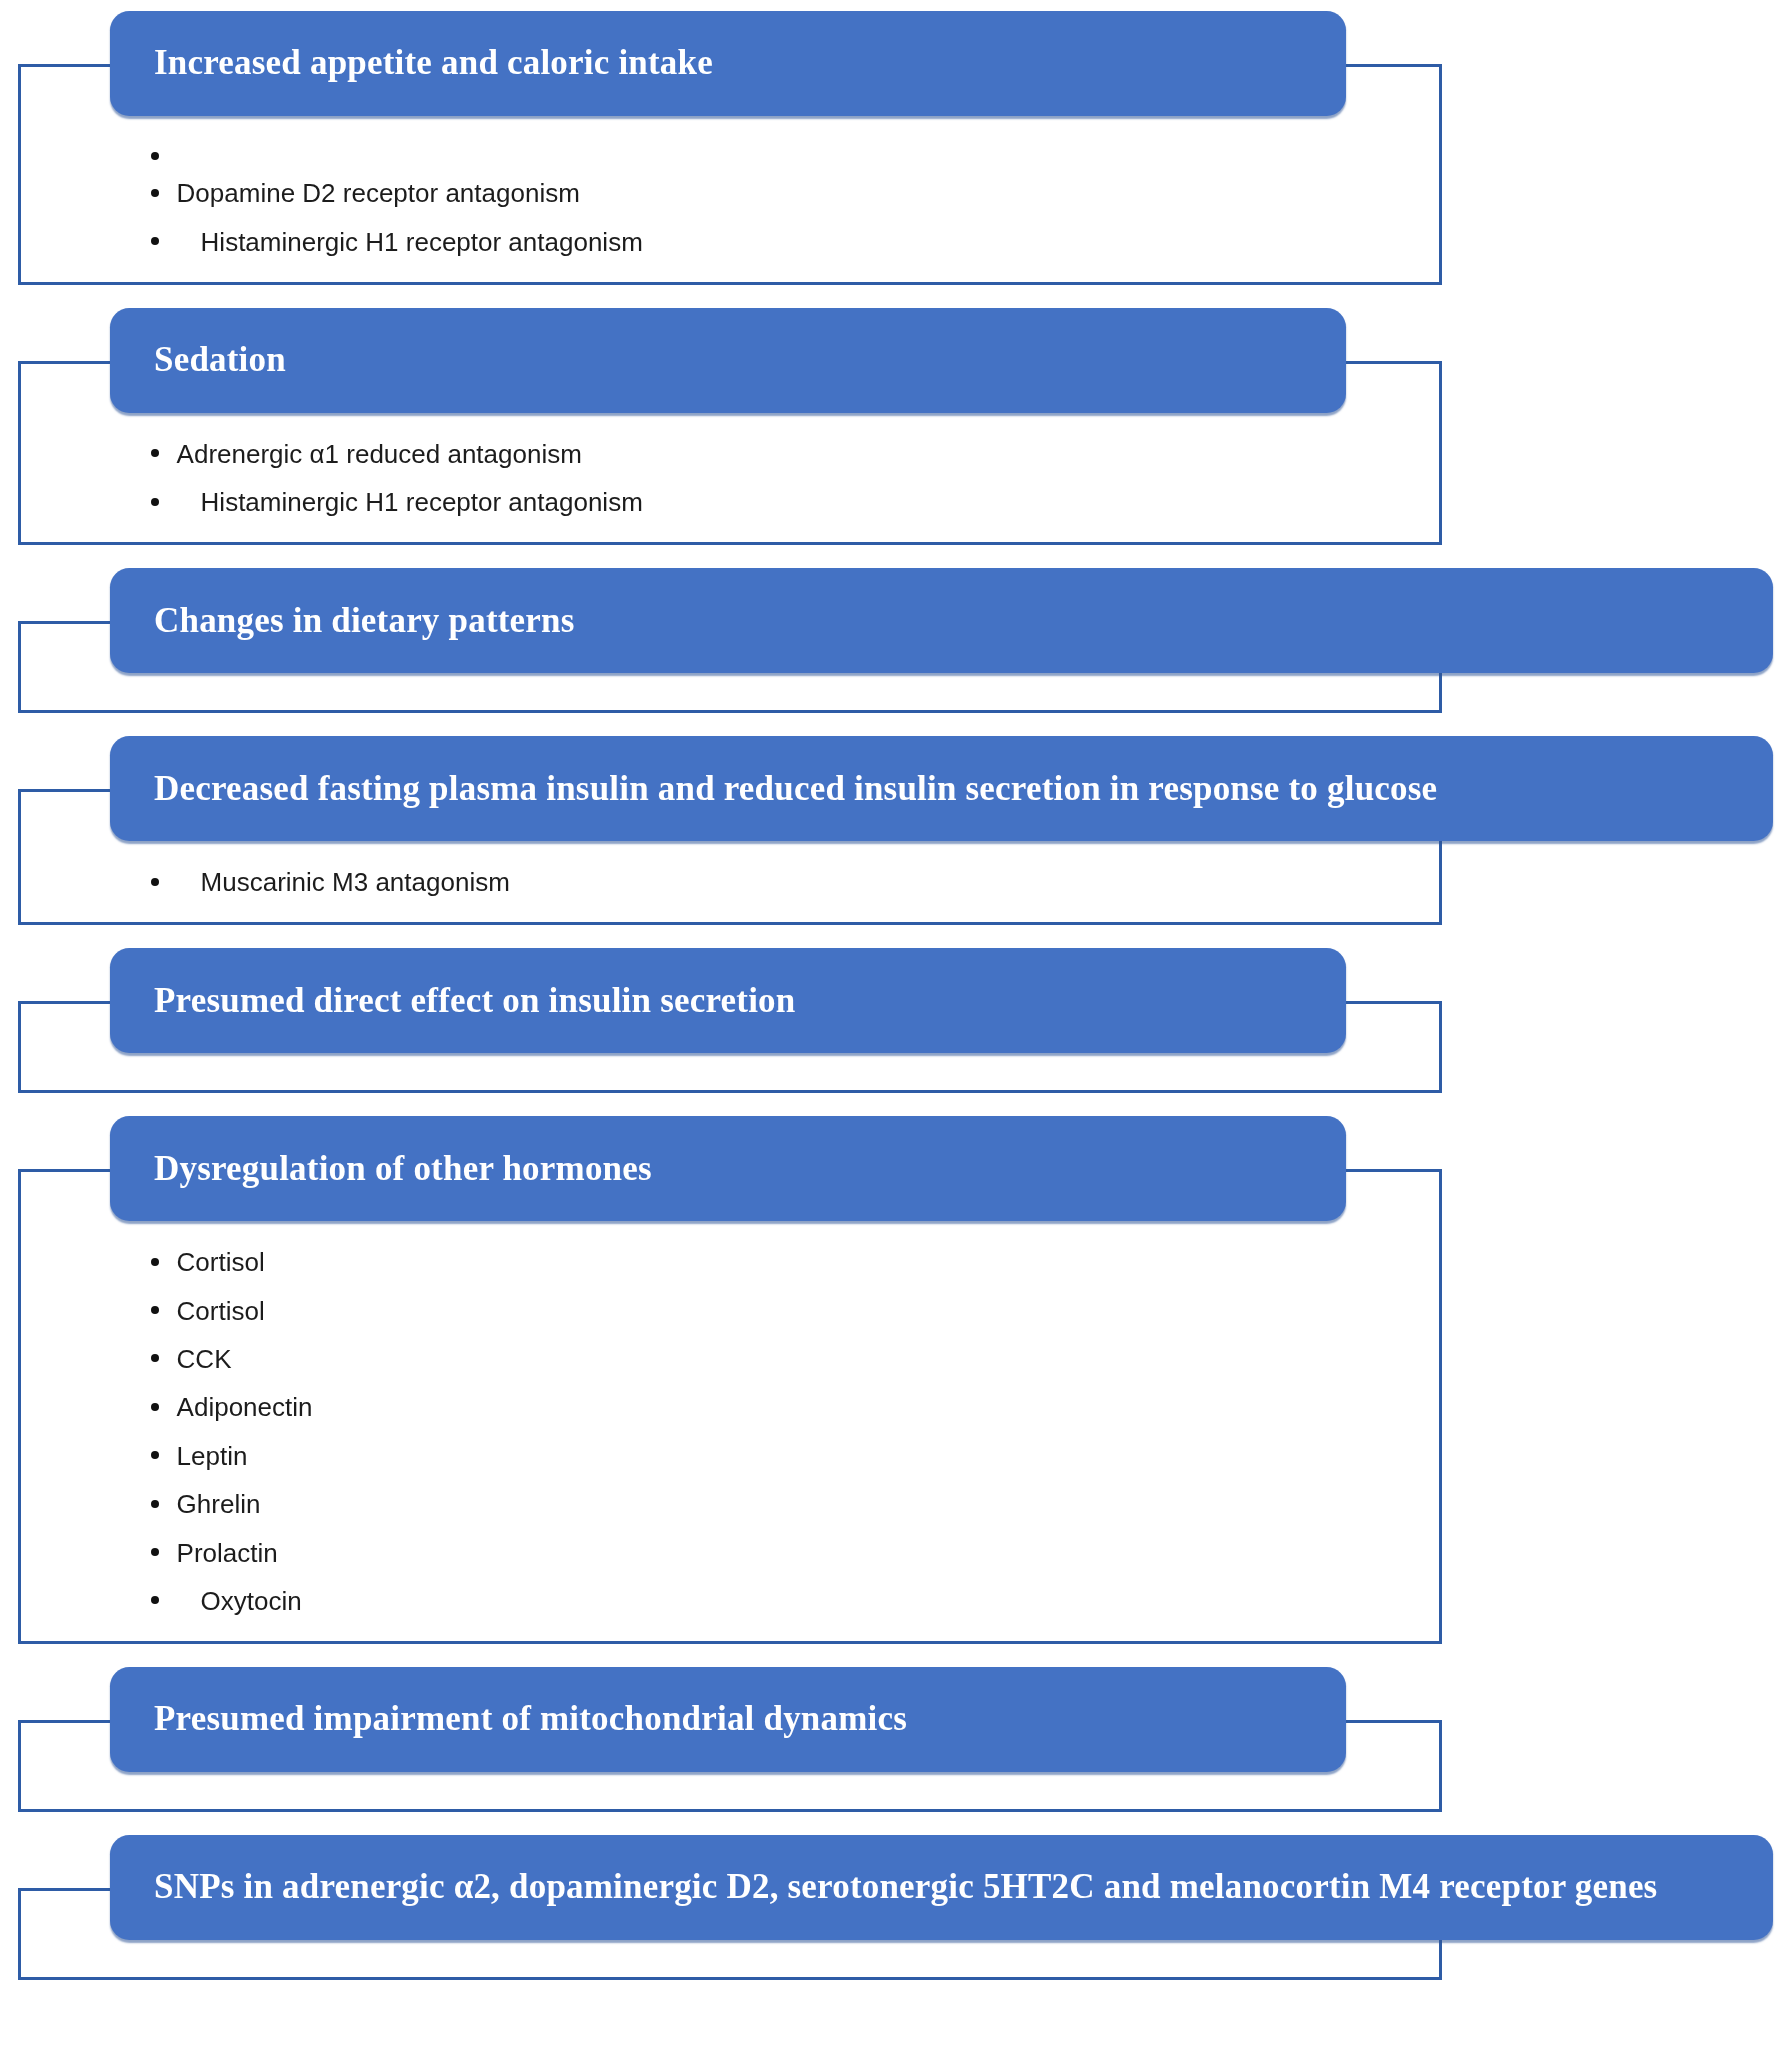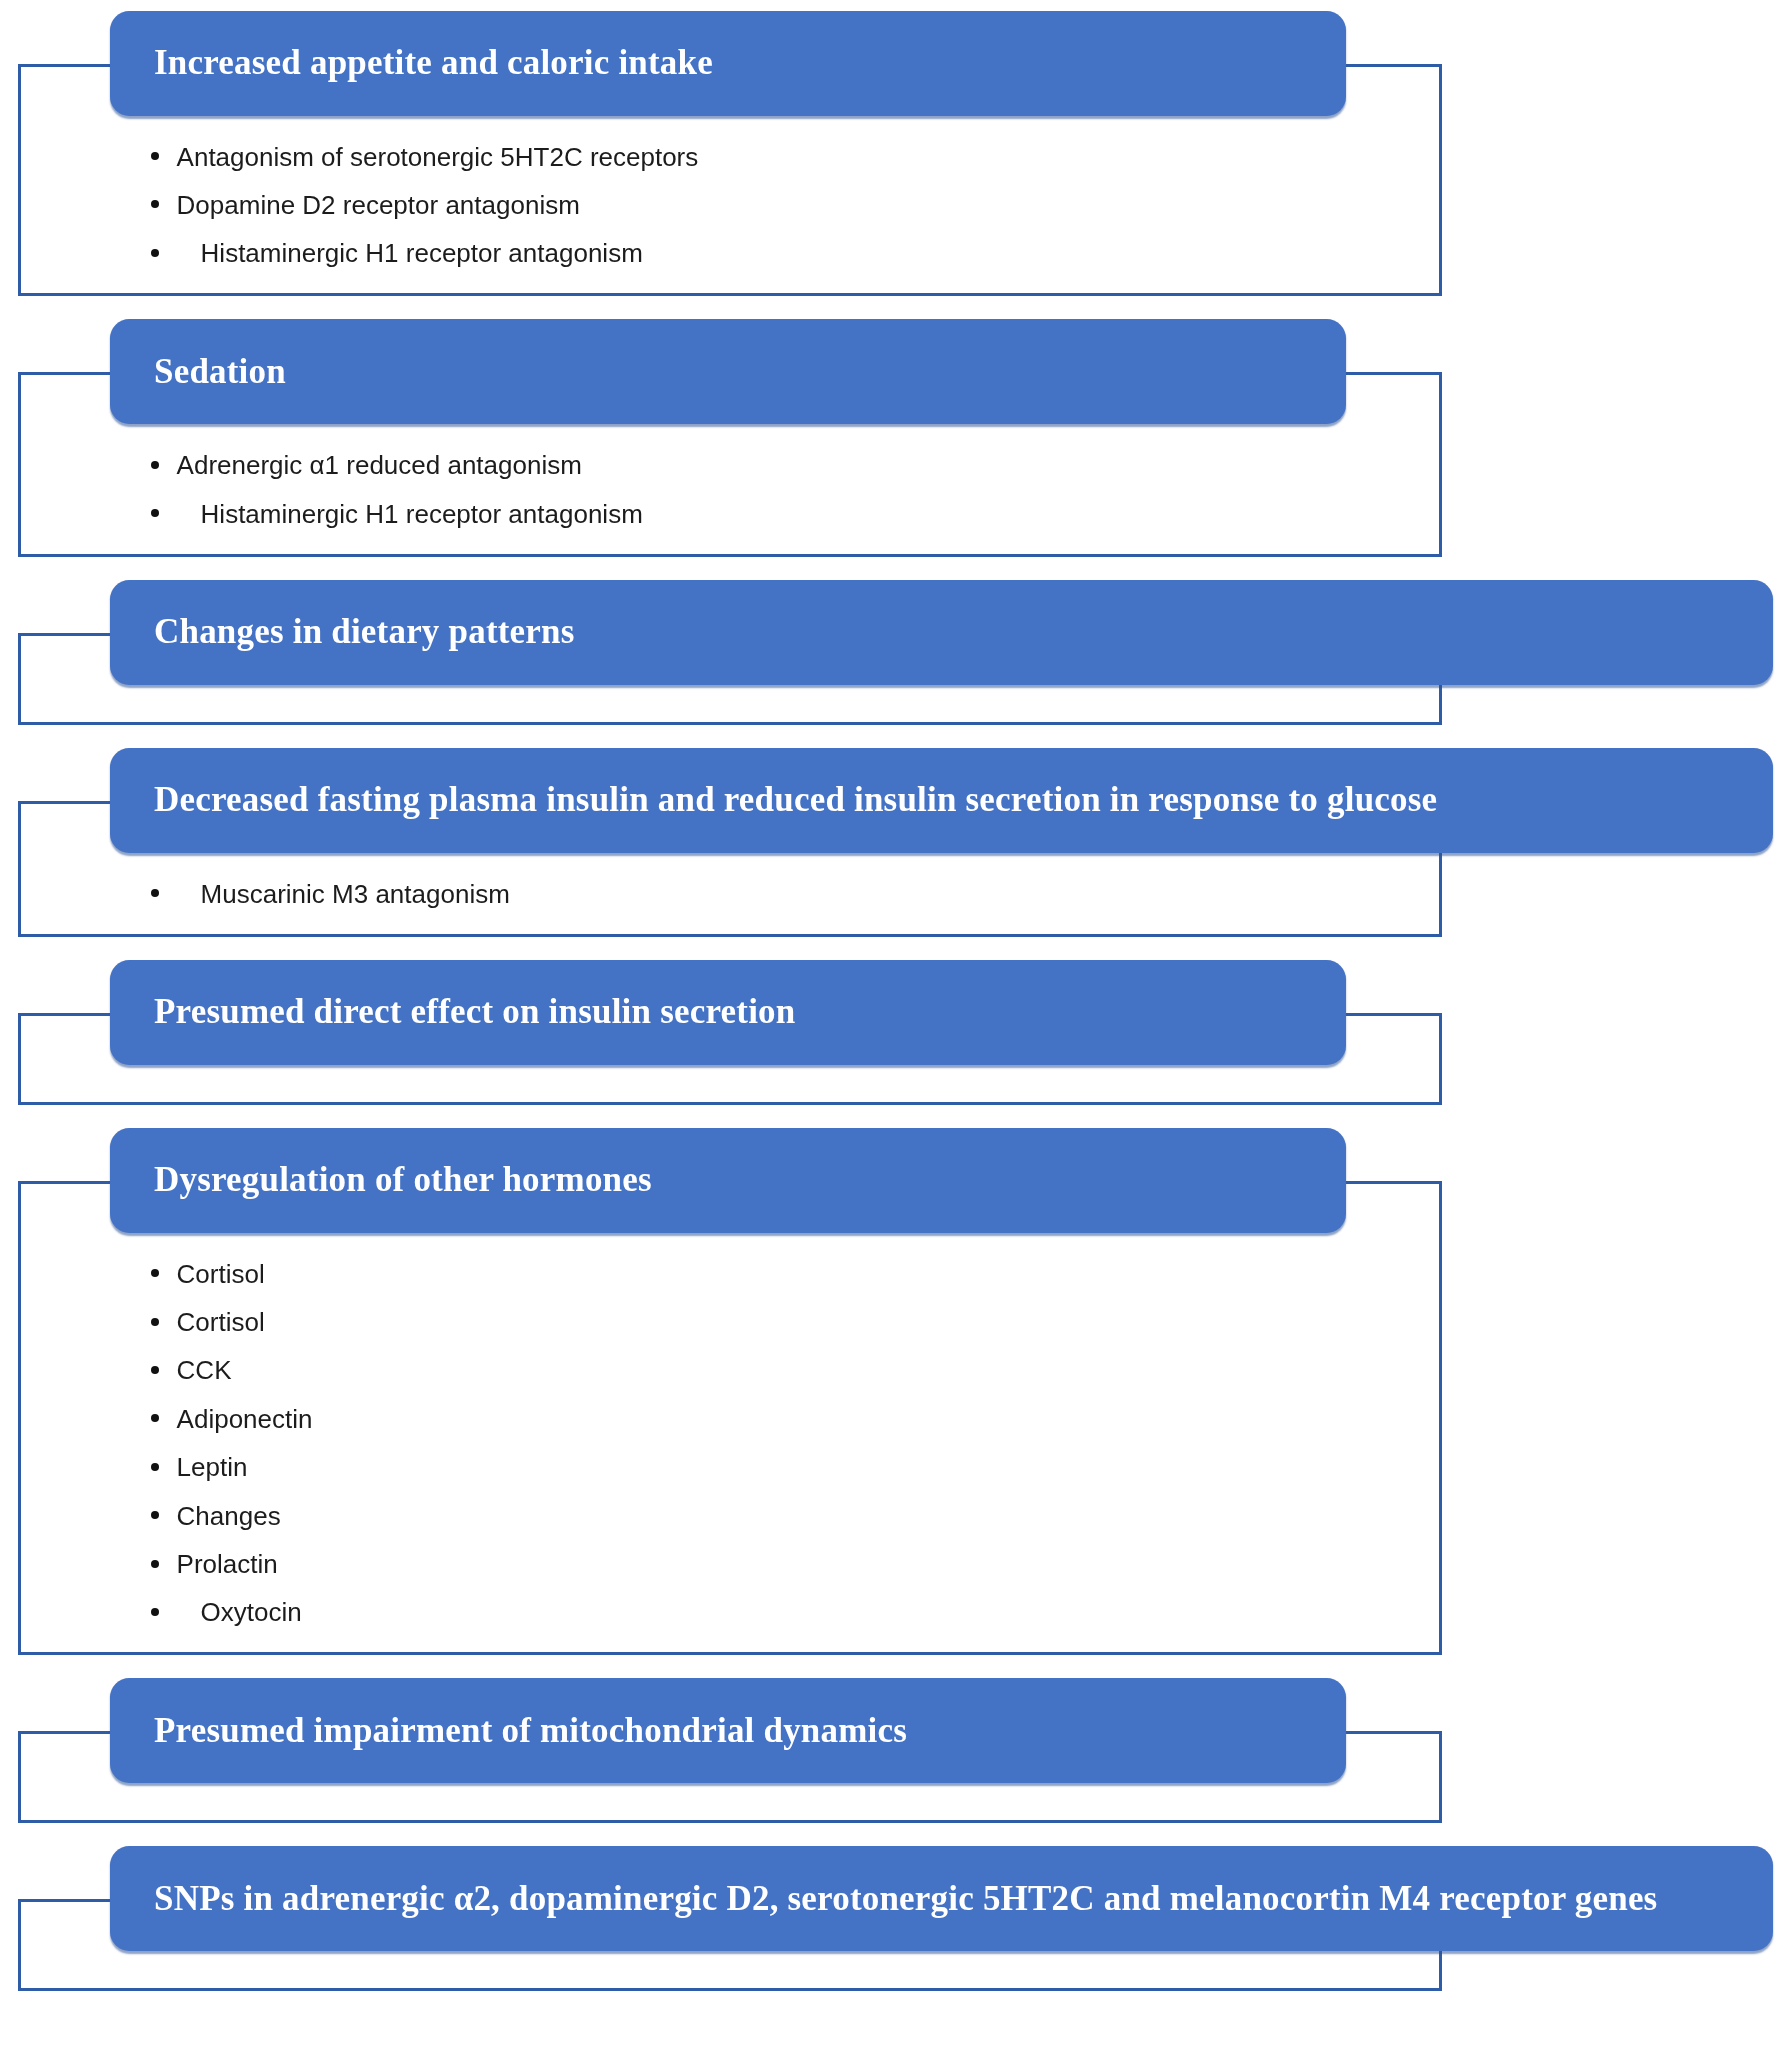--- a/index.html
+++ b/index.html
@@ -101,21 +101,20 @@
 
 <div class="diagram">
     <div class="section">
     <div class="outline"></div>
     <div class="pill">
       <span class="pill-title">Increased appetite and caloric intake</span>
     </div>
     <div class="body">
         <div class="bullet-row">
     <span class="dot"></span>
-    <span class="bullet-label">Antagonism of serotonergic 5HT2C receptors</span>
   </div>
         <div class="bullet-row">
     <span class="dot"></span>
     <span class="bullet-label">Dopamine D2 receptor antagonism</span>
   </div>
         <div class="bullet-row">
     <span class="dot"></span>
     <span class="bullet-label">Histaminergic H1 receptor antagonism</span>
   </div>
       </div>
@@ -183,21 +182,21 @@
         <div class="bullet-row">
     <span class="dot"></span>
     <span class="bullet-label">Adiponectin</span>
   </div>
         <div class="bullet-row">
     <span class="dot"></span>
     <span class="bullet-label">Leptin</span>
   </div>
         <div class="bullet-row">
     <span class="dot"></span>
-    <span class="bullet-label">Changes</span>
+    <span class="bullet-label">Ghrelin</span>
   </div>
         <div class="bullet-row">
     <span class="dot"></span>
     <span class="bullet-label">Prolactin</span>
   </div>
         <div class="bullet-row">
     <span class="dot"></span>
     <span class="bullet-label">Oxytocin</span>
   </div>
       </div>

